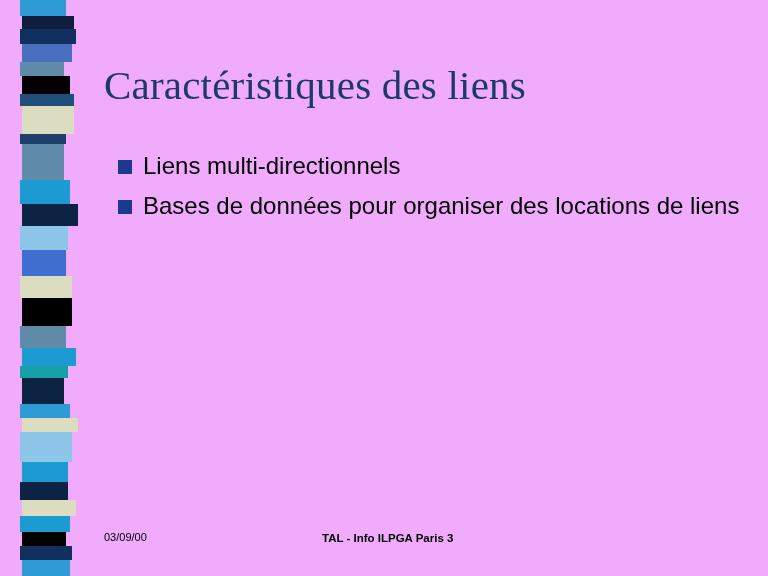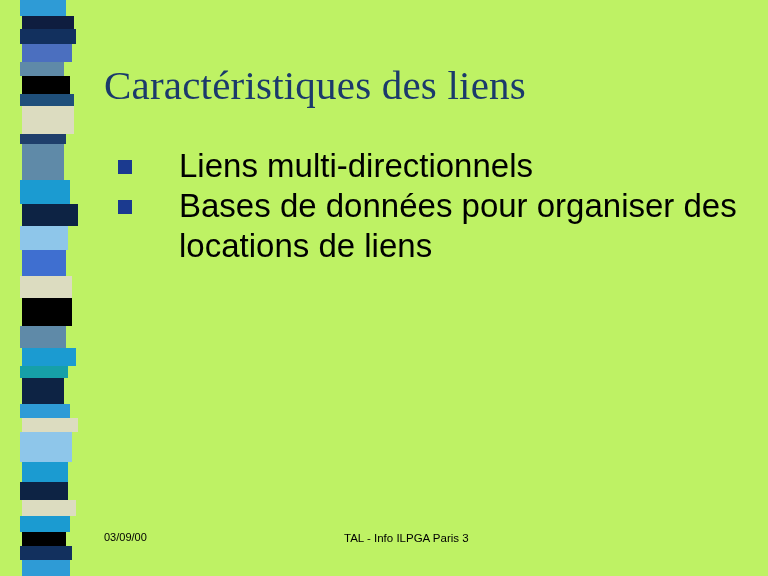--- a/index.html
+++ b/index.html
@@ -4,21 +4,21 @@
 <style>
   html, body {
     margin: 0;
     padding: 0;
     background: #ffffff;
   }
   .slide {
     position: relative;
     width: 768px;
     height: 576px;
-    background: #bef264;
+    background: #f0abfc;
     overflow: hidden;
     font-family: "Liberation Sans", sans-serif;
   }
 
   
   .stripe-col {
     position: absolute;
     left: 20px;
     top: 0;
     width: 56px;
@@ -58,41 +58,41 @@
   .bullet-marker {
     flex: 0 0 auto;
     width: 14px;
     height: 14px;
     background: #1b3a8f;
     margin-top: 14px;
     margin-right: 11px;
   }
   .bullet-text {
     flex: 1 1 auto;
-    font-size: 33px;
+    font-size: 24px;
     line-height: 40px;
     color: #000000;
-    margin-left: 36px;
   }
 
   
   .footer-date {
     position: absolute;
     left: 104px;
     top: 531px;
     font-size: 11px;
     color: #000000;
     text-align: right;
   }
   .footer-center {
     position: absolute;
-    left: 344px;
+    left: 322px;
     top: 532px;
     font-size: 11.5px;
     color: #000000;
+    font-weight: bold;
   }
 </style>
 </head>
 <body>
 
 <div class="slide">
 
   <div class="stripe-col" id="stripe-col">
       <div class="stripe" style="top: 0px; height: 16px; background: rgb(46, 155, 214); width: 46px; left: 0px;"></div>
       <div class="stripe" style="top: 16px; height: 13px; background: rgb(15, 29, 63); width: 52px; left: 2px;"></div>

